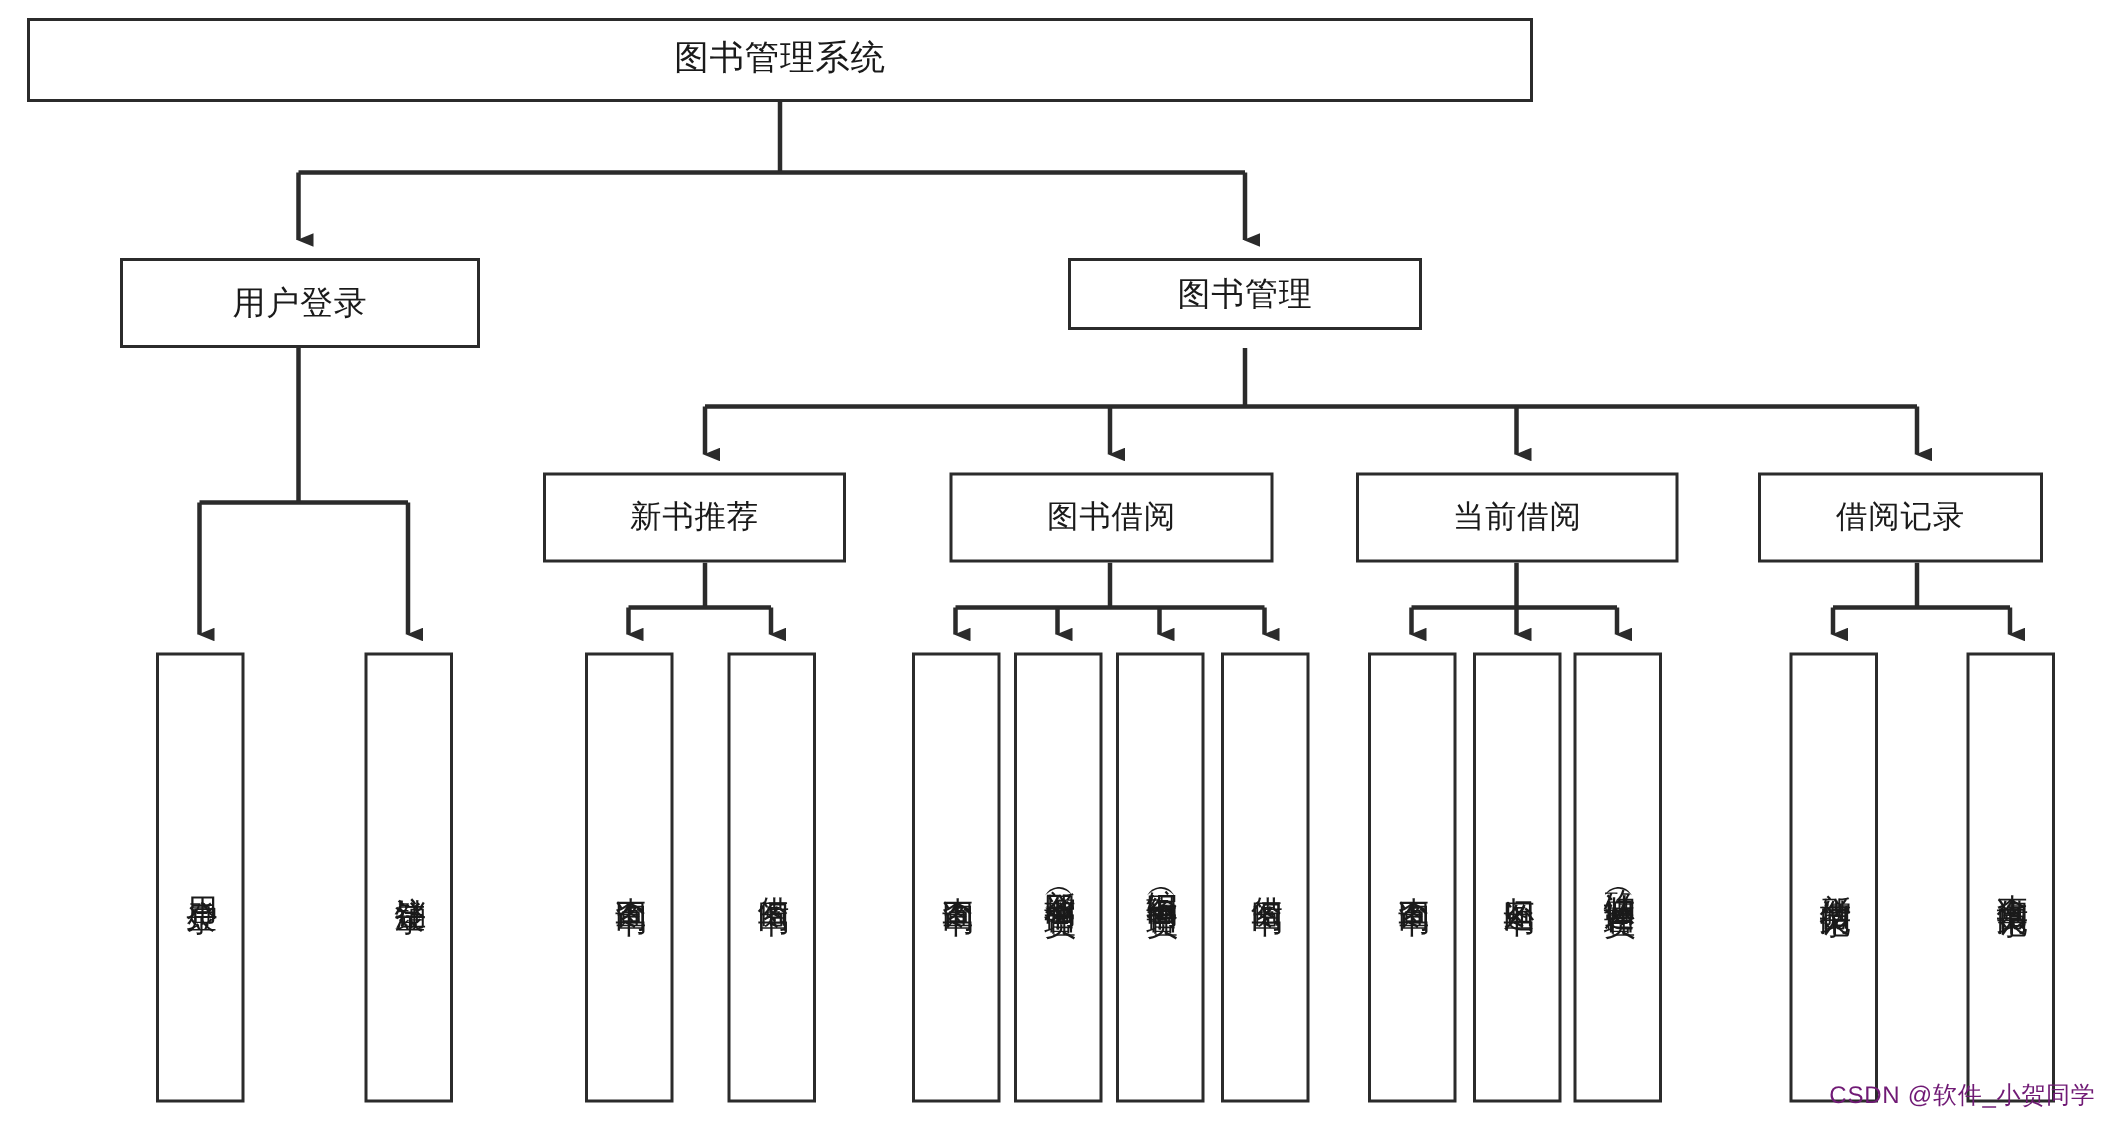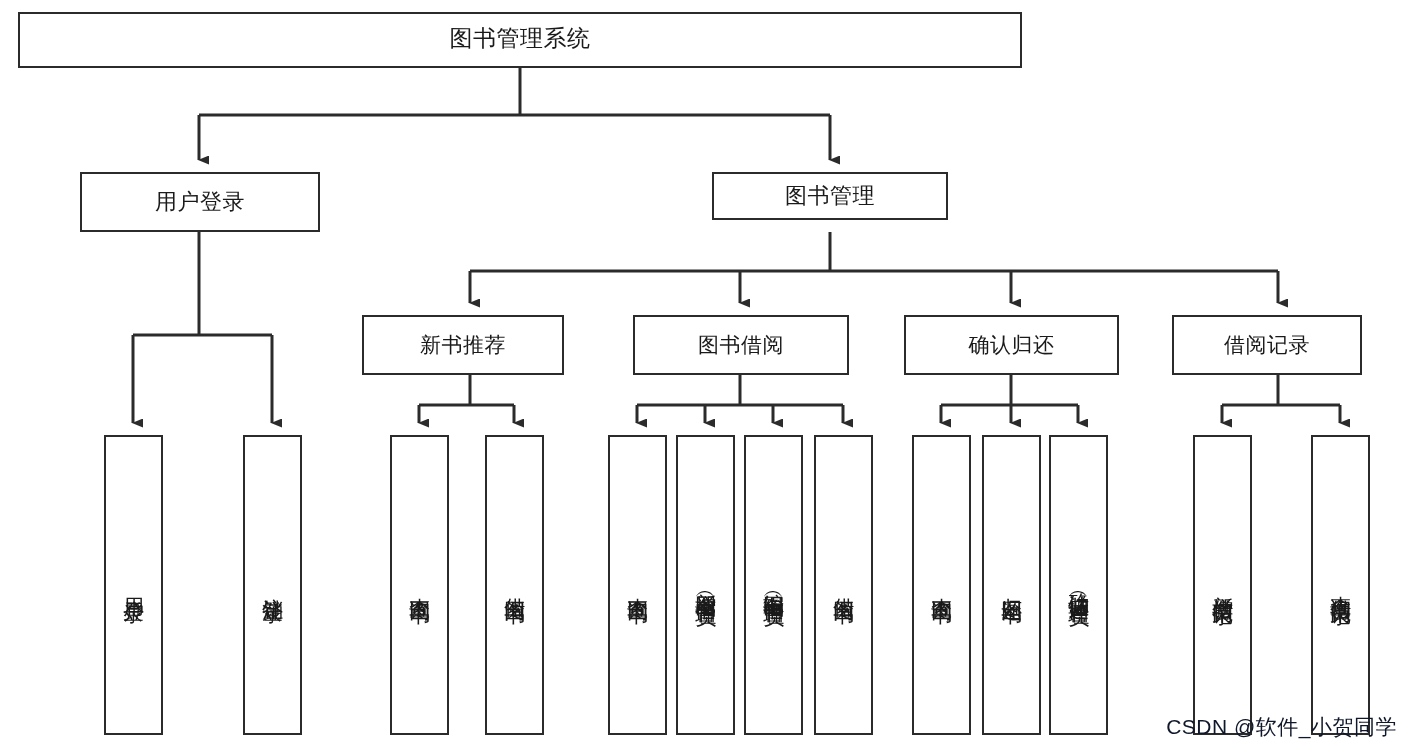--- a/index.html
+++ b/index.html
@@ -61,22 +61,22 @@
     line-height: 1.25;
     letter-spacing: 2px;
     color: #1a1a1a;
     text-align: center;
     white-space: nowrap;
   }
   .watermark {
     position: absolute;
     right: 8px;
     bottom: 6px;
-    font-size: 21px;
-    color: #0f172a;
+    font-size: 16px;
+    color: #701a75;
     letter-spacing: 0.5px;
     white-space: nowrap;
   }
 </style>
 </head>
 <body>
 
 <div id="canvas">
 
   <svg class="wires" viewBox="0 0 1405 747">
@@ -140,21 +140,21 @@
     <span class="label">图书管理</span>
   </div>
 
   <div class="node lvl2" style="left:362px; top:315px; width:202px; height:60px;">
     <span class="label">新书推荐</span>
   </div>
   <div class="node lvl2" style="left:633px; top:315px; width:216px; height:60px;">
     <span class="label">图书借阅</span>
   </div>
   <div class="node lvl2" style="left:904px; top:315px; width:215px; height:60px;">
-    <span class="label">确认归还</span>
+    <span class="label">当前借阅</span>
   </div>
   <div class="node lvl2" style="left:1172px; top:315px; width:190px; height:60px;">
     <span class="label">借阅记录</span>
   </div>
 
   <div class="leaf" style="left:104px; top:435px; width:59px; height:300px;">
     <span class="label">用户登录</span>
   </div>
   <div class="leaf" style="left:243px; top:435px; width:59px; height:300px;">
     <span class="label">注销登录</span>

